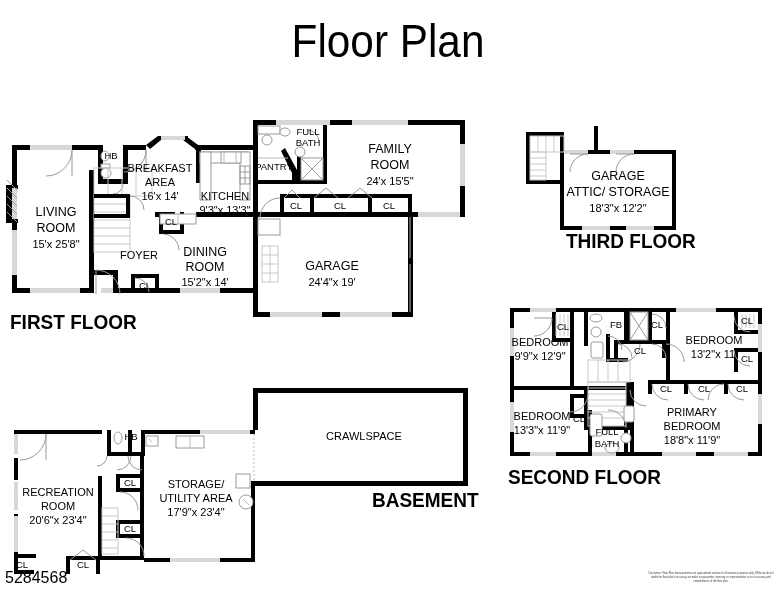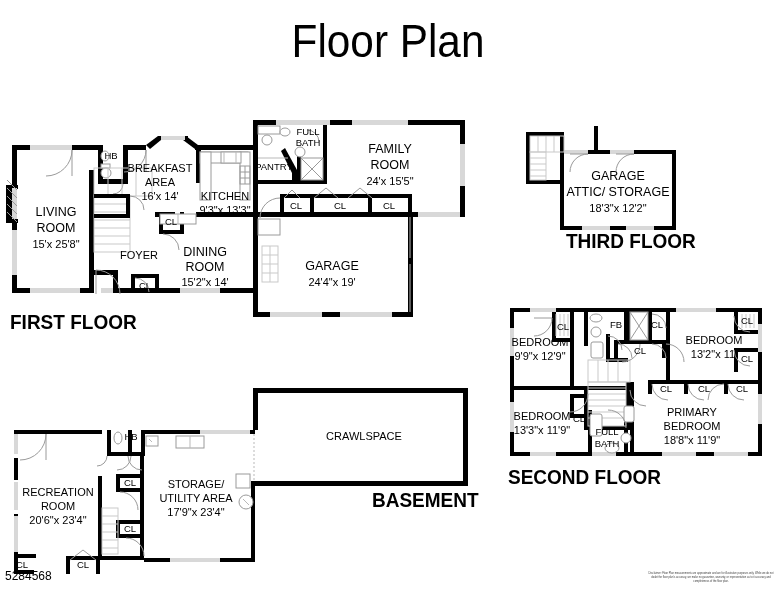--- a/index.html
+++ b/index.html
@@ -38,21 +38,21 @@
     position:absolute;font-size:20px;font-weight:700;
     font-family:"Liberation Sans","DejaVu Sans",sans-serif;
     letter-spacing:0px;white-space:nowrap;
     transform:scaleX(.95);transform-origin:0 50%;
   }
   #cap-first{left:10px;top:311px;}
   #cap-third{left:566px;top:230px;}
   #cap-second{left:508px;top:466px;}
   #cap-basement{left:372px;top:489px;}
   #listing-id{
-    position:absolute;left:5px;top:569px;font-size:12px;
+    position:absolute;left:5px;top:569px;font-size:16px;
     font-family:"Liberation Sans","DejaVu Sans",sans-serif;
   }
   #disclaimer{
     position:absolute;left:648px;top:572px;width:126px;
     font-size:2.6px;line-height:1.5;text-align:center;color:#3a3a3a;
     font-family:"Liberation Sans","DejaVu Sans",sans-serif;
   }
 </style>
 </head>
 <body>

